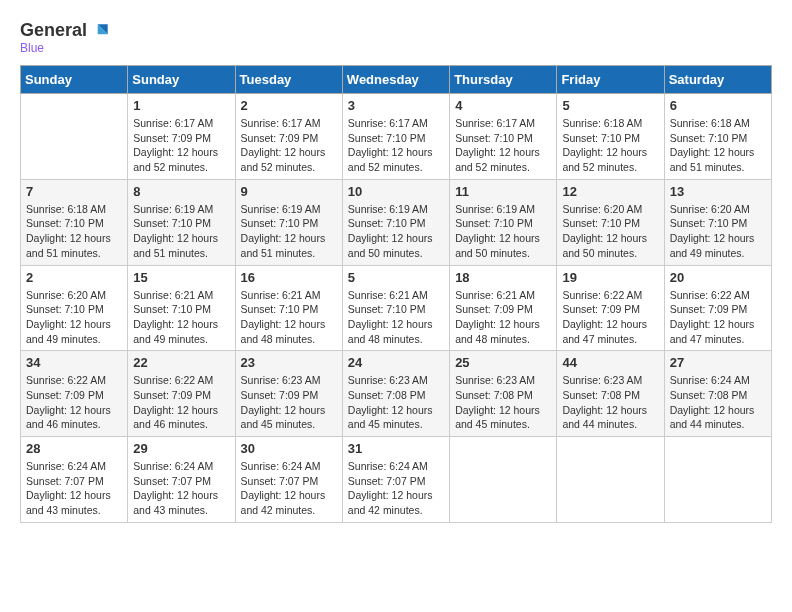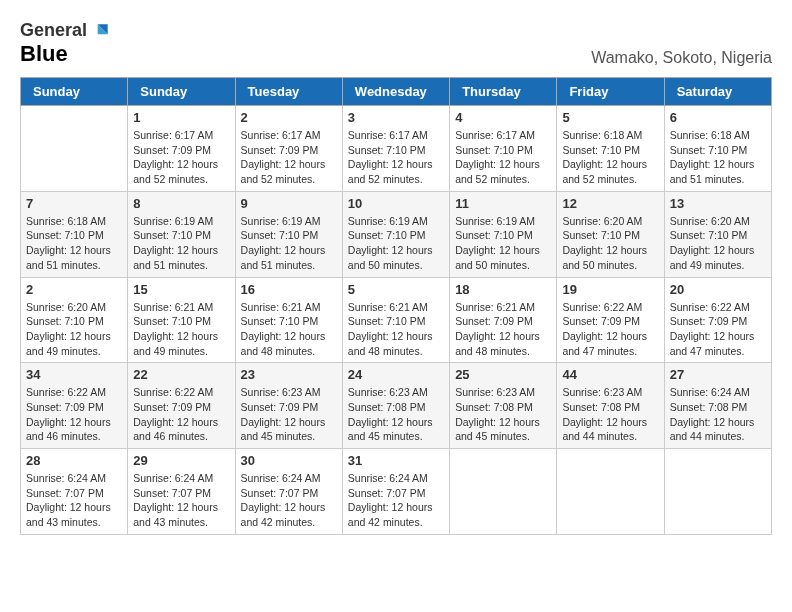--- a/index.html
+++ b/index.html
@@ -6,42 +6,42 @@
     body {
       font-family: Arial, sans-serif;
       background: #fff;
       width: 792px;
       min-height: 612px;
       padding: 20px;
     }
     .header {
       display: flex;
       justify-content: space-between;
-      align-items: flex-end;
+      align-items: flex-start;
       margin-bottom: 10px;
     }
     .logo {
       display: flex;
       flex-direction: column;
       align-items: flex-start;
     }
     .logo-text {
       display: flex;
       align-items: center;
       gap: 2px;
     }
     .logo-general {
       font-size: 18px;
       font-weight: bold;
       color: #333;
     }
     .logo-blue {
-      font-size: 22px;
-      font-weight: bold;
-      color: #000000;
+      font-size: 12px;
+      font-weight: normal;
+      color: #8b5cf6;
     }
     .logo-icon {
       width: 20px;
       height: 20px;
       margin-left: 2px;
     }
     .title-block {
       text-align: right;
     }
     .month-year {
@@ -57,21 +57,21 @@
     table {
       width: 100%;
       border-collapse: collapse;
       table-layout: fixed;
     }
     thead tr th {
       background: #1a6cb5;
       color: #fff;
       font-size: 13px;
       font-weight: bold;
-      padding: 6px 12px;
+      padding: 6px 4px;
       text-align: left;
       border: 1px solid #aaa;
     }
     tbody tr td {
       border: 1px solid #ccc;
       vertical-align: top;
       padding: 4px 5px;
       font-size: 11px;
       color: #333;
       height: 80px;
@@ -105,21 +105,20 @@
     <div class="logo-text">
       <span class="logo-general">General</span>
       <svg class="logo-icon" viewBox="0 0 30 30">
         <polygon points="10,5 25,5 25,20" fill="#1a6cb5"></polygon>
         <polygon points="10,5 10,20 25,20" fill="#3a9fd5"></polygon>
       </svg>
     </div>
     <span class="logo-blue">Blue</span>
   </div>
   <div class="title-block">
-    <div class="location">Wamako, Sokoto, Nigeria</div>
   </div>
 </div>
 
 <table>
   <thead>
     <tr>
       <th>Sunday</th>
       <th>Sunday</th>
       <th>Tuesday</th>
       <th>Wednesday</th>

